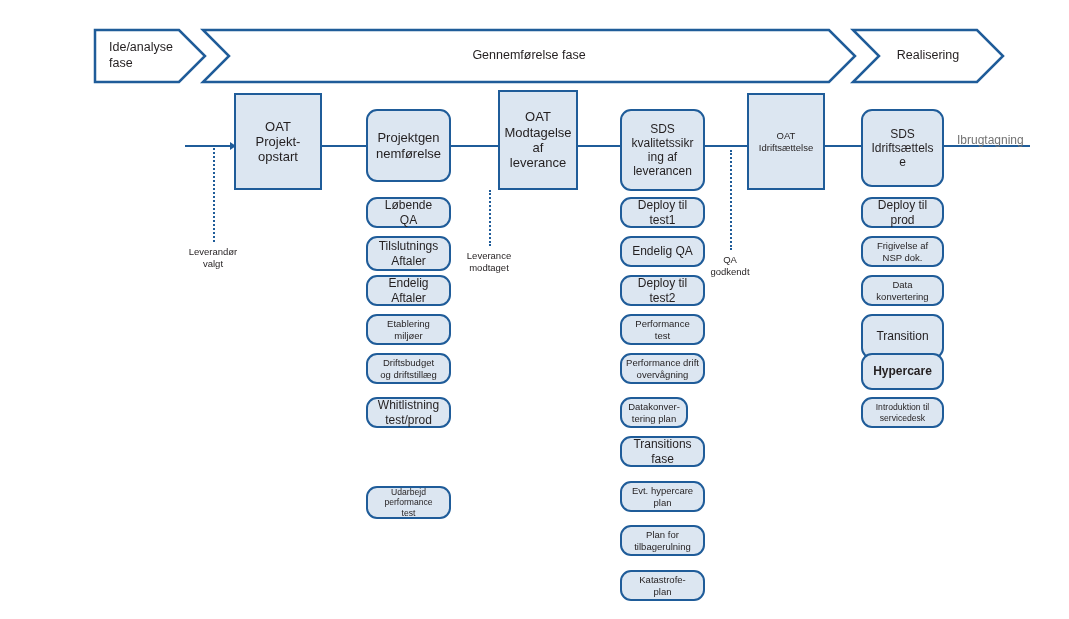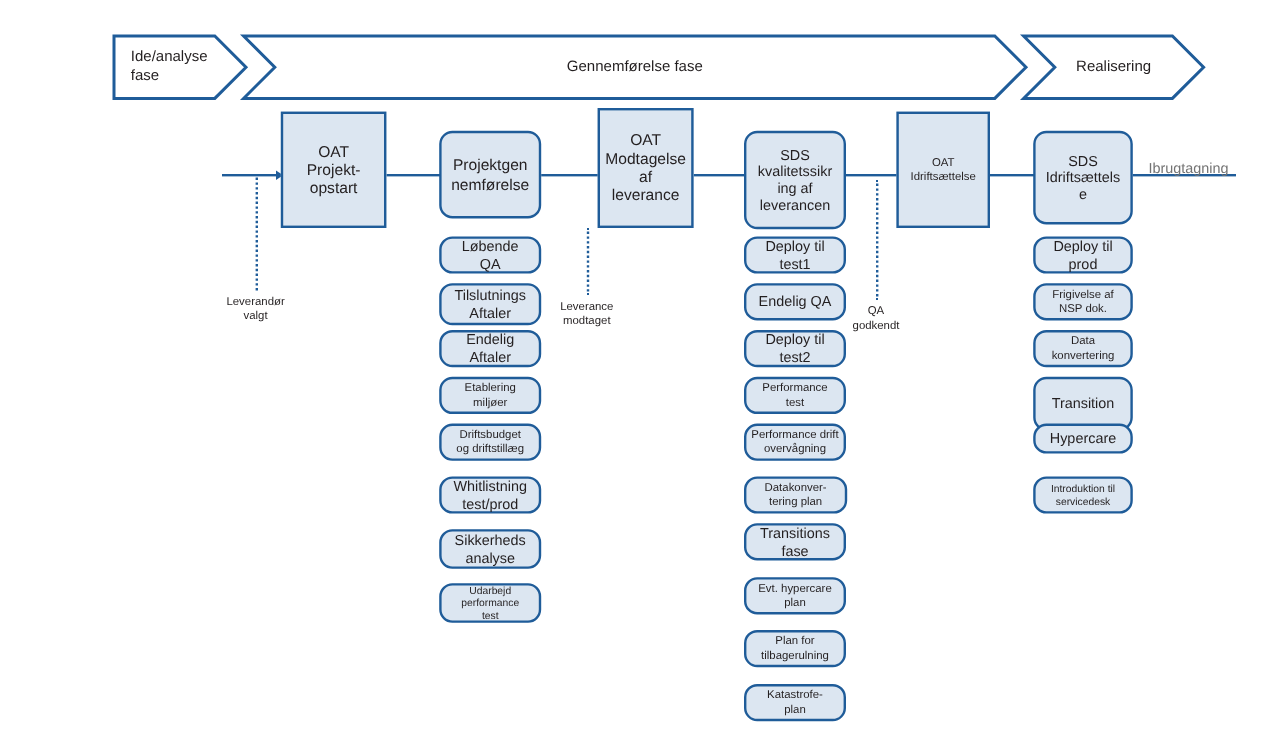--- a/index.html
+++ b/index.html
@@ -125,24 +125,20 @@
 miljøer</span>
     </div>
     <div class="node rnd f10" style="left: 366px; top: 353px; width: 85px; height: 31px;">
       <span class="txt" style="white-space: pre-line;">Driftsbudget
 og driftstillæg</span>
     </div>
     <div class="node rnd f12" style="left: 366px; top: 397px; width: 85px; height: 31px; text-align: center;">
       <span class="txt" style="white-space: pre-line;">Whitlistning
 test/prod</span>
     </div>
-    <div class="node rnd f12" style="left: 366px; top: 441px; width: 85px; height: 33px;">
-      <span class="txt" style="white-space: pre-line;">Sikkerheds
-analyse</span>
-    </div>
     <div class="node rnd f9" style="left: 366px; top: 486px; width: 85px; height: 33px;">
       <span class="txt" style="white-space: pre-line;">Udarbejd
 performance
 test</span>
     </div>
     <div class="node rnd f12" style="left: 620px; top: 197px; width: 85px; height: 31px;">
       <span class="txt" style="white-space: pre-line;">Deploy til
 test1</span>
     </div>
     <div class="node rnd f12" style="left: 620px; top: 236px; width: 85px; height: 31px;">
@@ -153,21 +149,21 @@
 test2</span>
     </div>
     <div class="node rnd f10" style="left: 620px; top: 314px; width: 85px; height: 31px;">
       <span class="txt" style="white-space: pre-line;">Performance
 test</span>
     </div>
     <div class="node rnd f10" style="left: 620px; top: 353px; width: 85px; height: 31px;">
       <span class="txt" style="white-space: pre-line;">Performance drift
 overvågning</span>
     </div>
-    <div class="node rnd f10" style="left: 620px; top: 397px; width: 86px; height: 31px;">
+    <div class="node rnd f10" style="left: 620px; top: 397px; width: 68px; height: 31px;">
       <span class="txt" style="white-space: pre-line;">Datakonver-
 tering plan</span>
     </div>
     <div class="node rnd f12" style="left: 620px; top: 436px; width: 85px; height: 31px;">
       <span class="txt" style="white-space: pre-line;">Transitions
 fase</span>
     </div>
     <div class="node rnd f10" style="left: 620px; top: 481px; width: 85px; height: 31px;">
       <span class="txt" style="white-space: pre-line;">Evt. hypercare
 plan</span>
@@ -188,21 +184,21 @@
       <span class="txt" style="white-space: pre-line;">Frigivelse af
 NSP dok.</span>
     </div>
     <div class="node rnd f10" style="left: 861px; top: 275px; width: 83px; height: 31px;">
       <span class="txt" style="white-space: pre-line;">Data
 konvertering</span>
     </div>
     <div class="node rnd f12" style="left: 861px; top: 314px; width: 83px; height: 45px;">
       <span class="txt" style="white-space: pre-line;">Transition</span>
     </div>
-    <div class="node rnd f12" style="left: 861px; top: 353px; width: 83px; height: 25px;">
+    <div class="node rnd f12" style="left: 861px; top: 353px; width: 83px; height: 37px; font-weight: bold;">
       <span class="txt" style="white-space: pre-line;">Hypercare</span>
     </div>
     <div class="node rnd f9" style="left: 861px; top: 397px; width: 83px; height: 31px;">
       <span class="txt" style="white-space: pre-line;">Introduktion til
 servicedesk</span>
     </div>
     <div class="rlabel" style="left: 957px; top: 133px;">Ibrugtagning</div>
   </div>
 
 </body></html>

